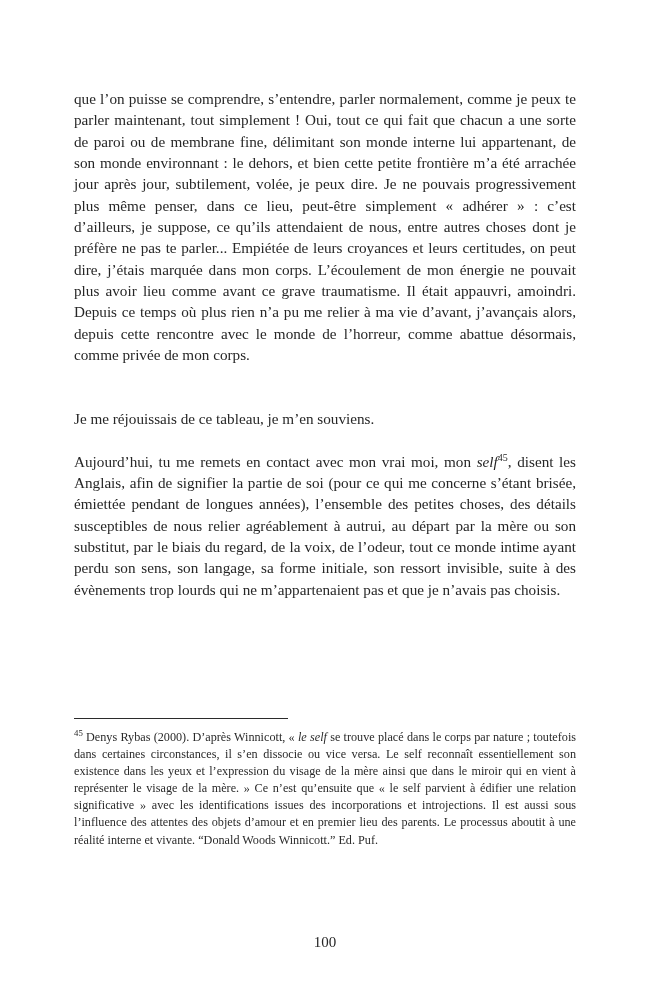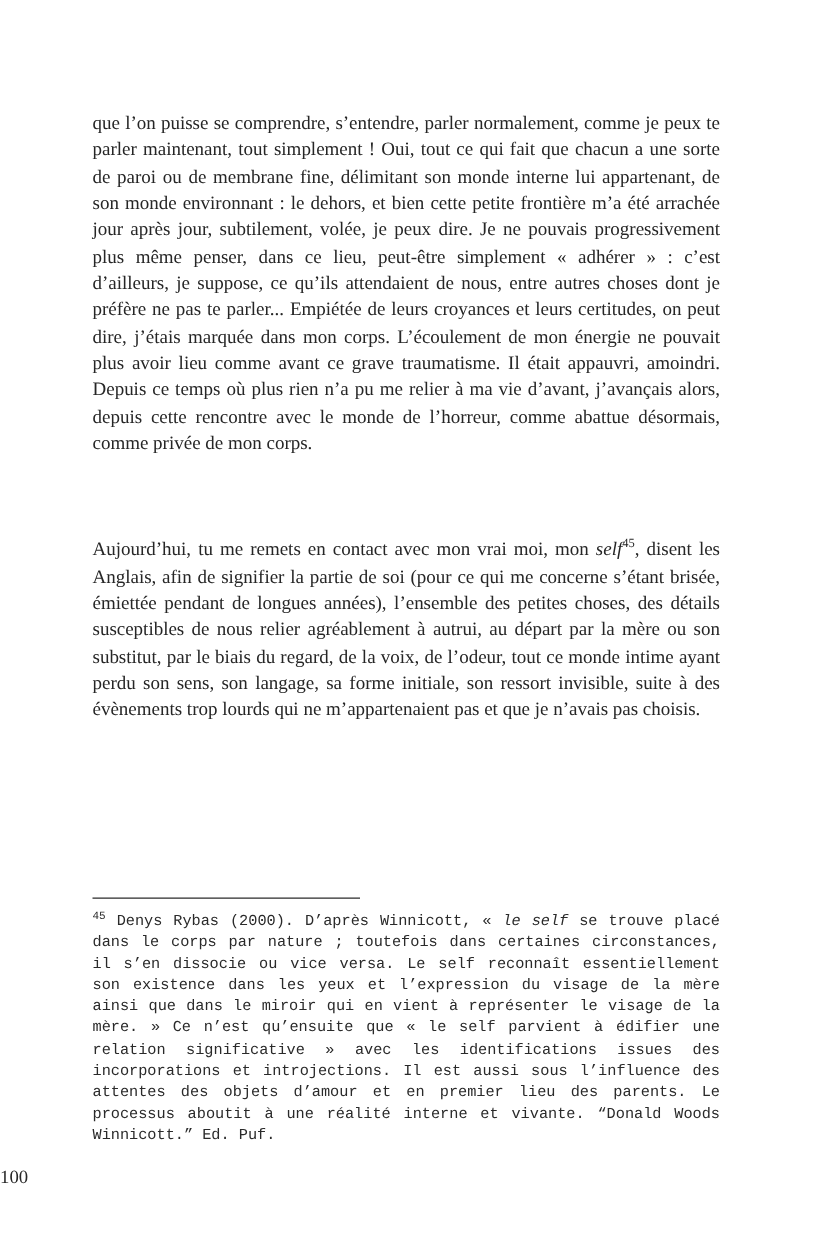--- a/index.html
+++ b/index.html
@@ -56,21 +56,20 @@
     line-height: 0;
     font-style: normal;
   }
 
   
   .footnote-area {
     position: absolute;
     left: 74px;
     top: 718px;
     width: 502px;
-    font-family: Liberation Mono, monospace;
   }
 
   .footnote-rule {
     width: 214px;
     height: 0;
     border-top: 1px solid #2b2b2b;
     margin: 0 0 10px 0;
   }
 
   p.footnote-text {
@@ -86,35 +85,37 @@
     vertical-align: super;
     line-height: 0;
   }
 
   
   .page-number {
     position: absolute;
     left: 0;
     top: 934px;
     width: 650px;
+    text-align: center;
     font-size: 15px;
     color: #262626;
   }
 </style>
 </head>
 <body>
 
 <div class="page">
 
   <div class="content-area">
 
     <p class="body-par">que l’on puisse se comprendre, s’entendre, parler normalement, comme je peux te parler maintenant, tout simplement ! Oui, tout ce qui fait que chacun a une sorte de paroi ou de membrane fine, délimitant son monde interne lui appartenant, de son monde environnant : le dehors, et bien cette petite frontière m’a été arrachée jour après jour, subtilement, volée, je peux dire. Je ne pouvais progressivement plus même penser, dans ce lieu, peut-être simplement « adhérer » : c’est d’ailleurs, je suppose, ce qu’ils attendaient de nous, entre autres choses dont je préfère ne pas te parler... Empiétée de leurs croyances et leurs certitudes, on peut dire, j’étais marquée dans mon corps. L’écoulement de mon énergie ne pouvait plus avoir lieu comme avant ce grave traumatisme. Il était appauvri, amoindri. Depuis ce temps où plus rien n’a pu me relier à ma vie d’avant, j’avançais alors, depuis cette rencontre avec le monde de l’horreur, comme abattue désormais, comme privée de mon corps.</p>
 
     <p class="body-par">
       <br>
+      <span>Je me réjouissais de ce tableau, je m’en souviens.</span>
     </p>
 
     <p class="body-par">
       <span>Aujourd’hui, tu me remets en contact avec mon vrai moi, mon </span><i class="ital">self</i><sup class="fnref">45</sup><span>, disent les Anglais, afin de signifier la partie de soi (pour ce qui me concerne s’étant brisée, émiettée pendant de longues années), l’ensemble des petites choses, des détails susceptibles de nous relier agréablement à autrui, au départ par la mère ou son substitut, par le biais du regard, de la voix, de l’odeur, tout ce monde intime ayant perdu son sens, son langage, sa forme initiale, son ressort invisible, suite à des évènements trop lourds qui ne m’appartenaient pas et que je n’avais pas choisis.</span>
     </p>
 
   </div>
 
   <div class="footnote-area">
     <div class="footnote-rule"></div>

